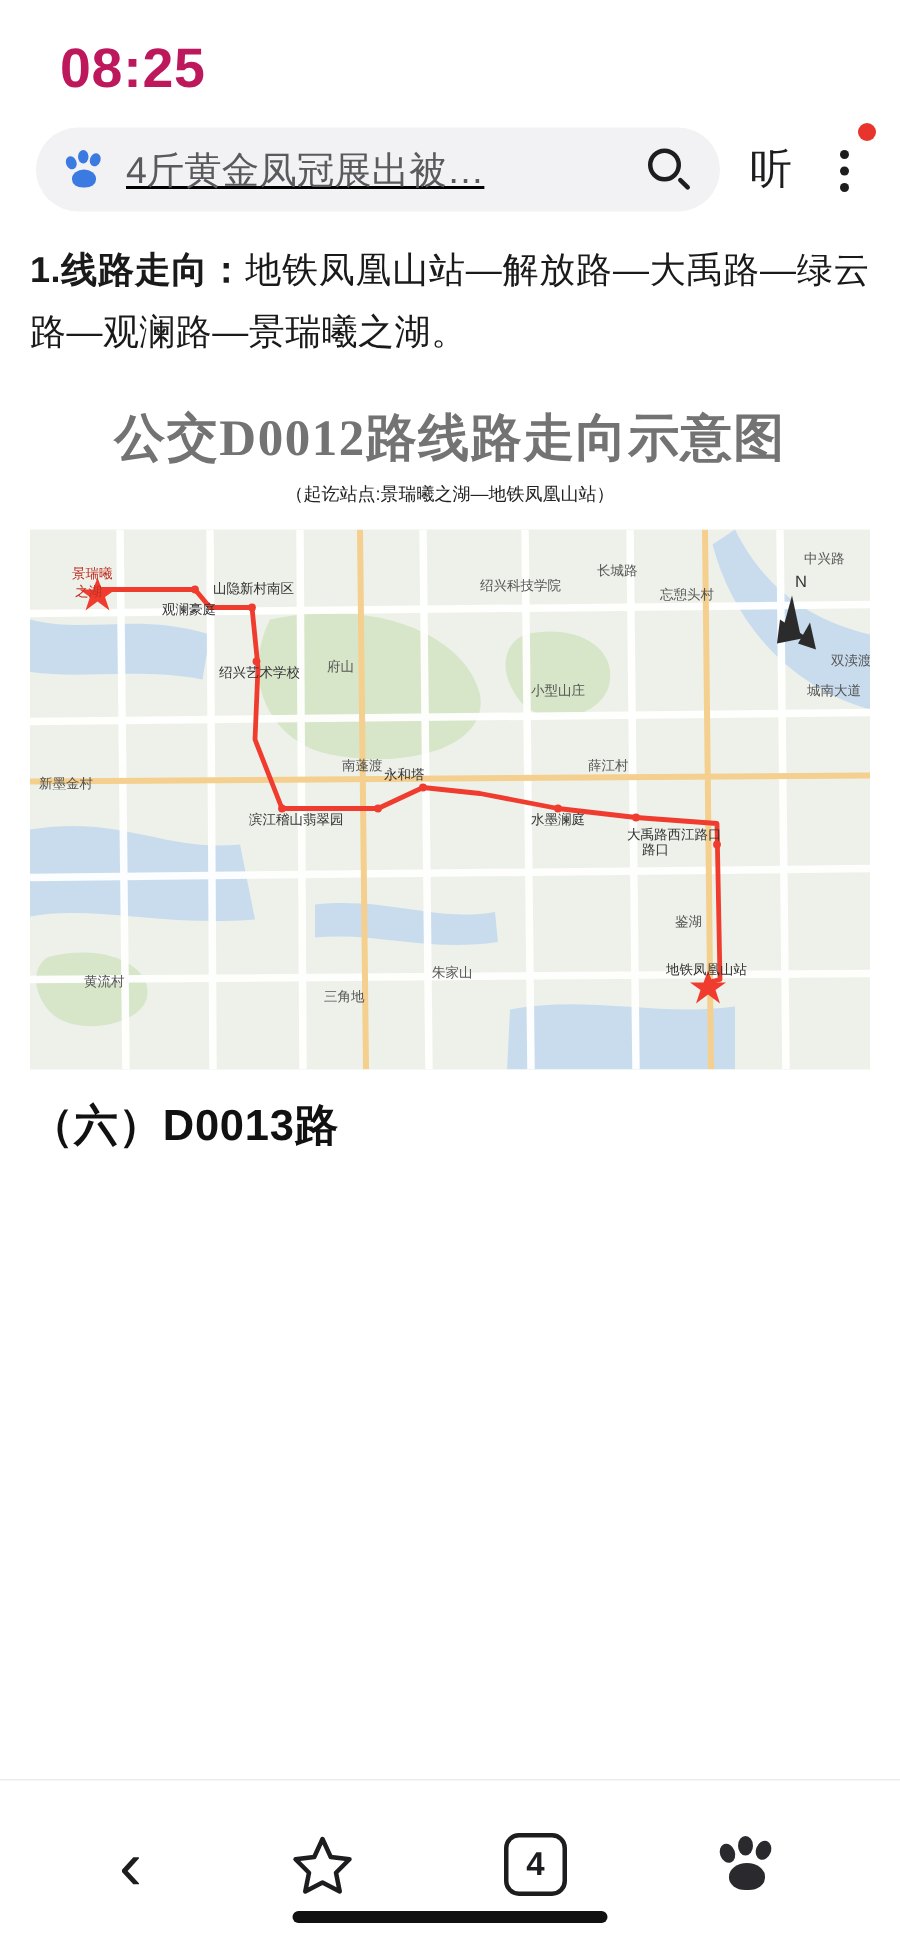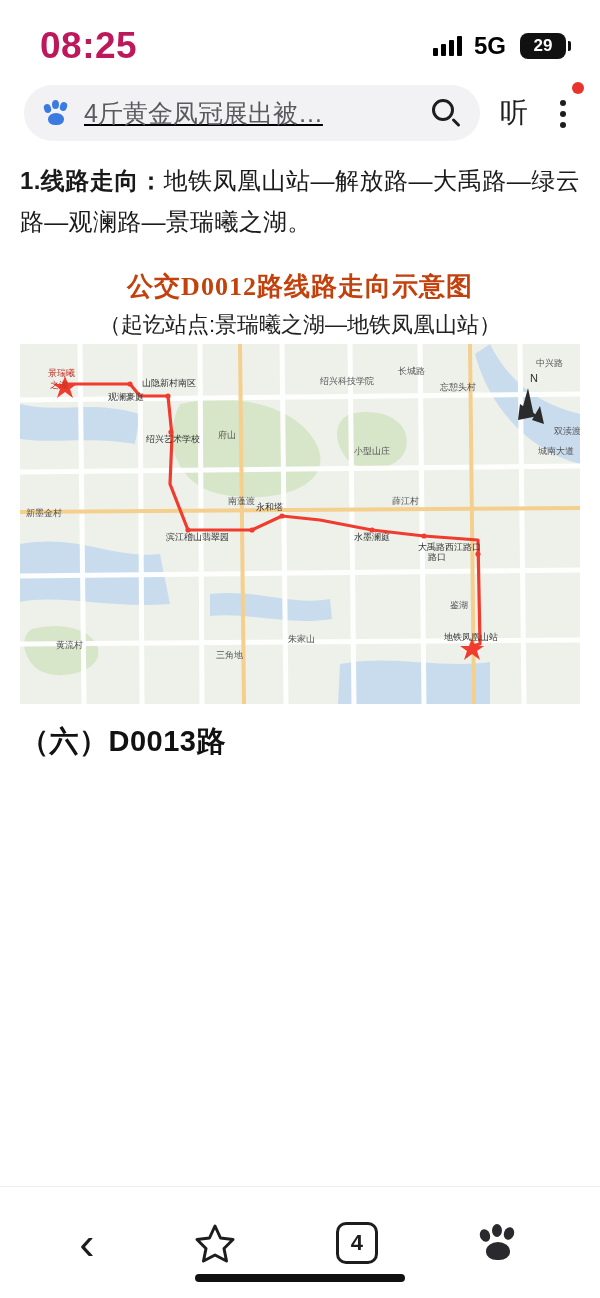--- a/index.html
+++ b/index.html
@@ -191,32 +191,32 @@
   }
   p.para b { font-weight: bold; }
 
   
   .figure {
     margin-top: 26px;
     width: 100%;
   }
   .fig-title {
     text-align: center;
-    font-size: 26px;
-    font-weight: bold;
-    color: #c2410c;
+    font-size: 34px;
+    font-weight: bold;
+    color: #737373;
     font-family: "Liberation Serif", serif;
     letter-spacing: 1px;
   }
   .fig-sub {
     text-align: center;
-    font-size: 22px;
+    font-size: 12px;
     color: #222;
     margin-top: 6px;
-    margin-bottom: 4px;
+    margin-bottom: 15px;
   }
   .map-wrap {
     position: relative;
     width: 560px;
     height: 360px;
     margin: 0 auto;
     background: #eef1ea;
     overflow: hidden;
   }
   .map-wrap svg { display: block; }
@@ -283,30 +283,20 @@
     height: 8px;
     background: #111;
     border-radius: 4px;
   }
 </style>
 </head>
 <body>
 
 <div class="statusbar">
   <div class="status-time">08:25</div>
-  <div class="status-right">
-    <span class="signal-bars">
-      <i></i>
-        <i></i>
-        <i></i>
-        <i></i>
-    </span>
-    <span class="net-label">5G</span>
-    <span class="battery">29</span>
-  </div>
 </div>
 
 <div class="searchrow">
   <div class="searchbox">
     <span class="paw-icon">
       <span class="p1"></span>
         <span class="p2"></span>
         <span class="p3"></span>
         <span class="p4"></span>
     </span>

